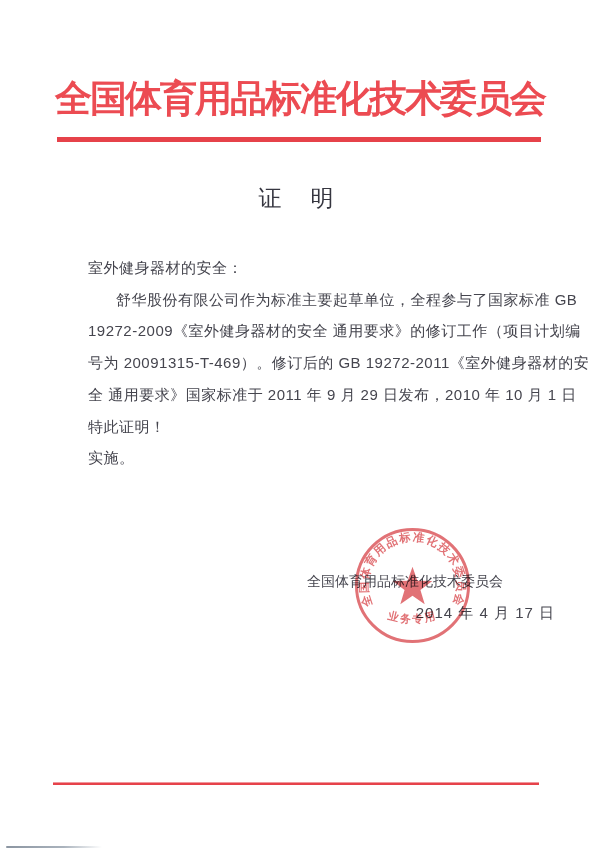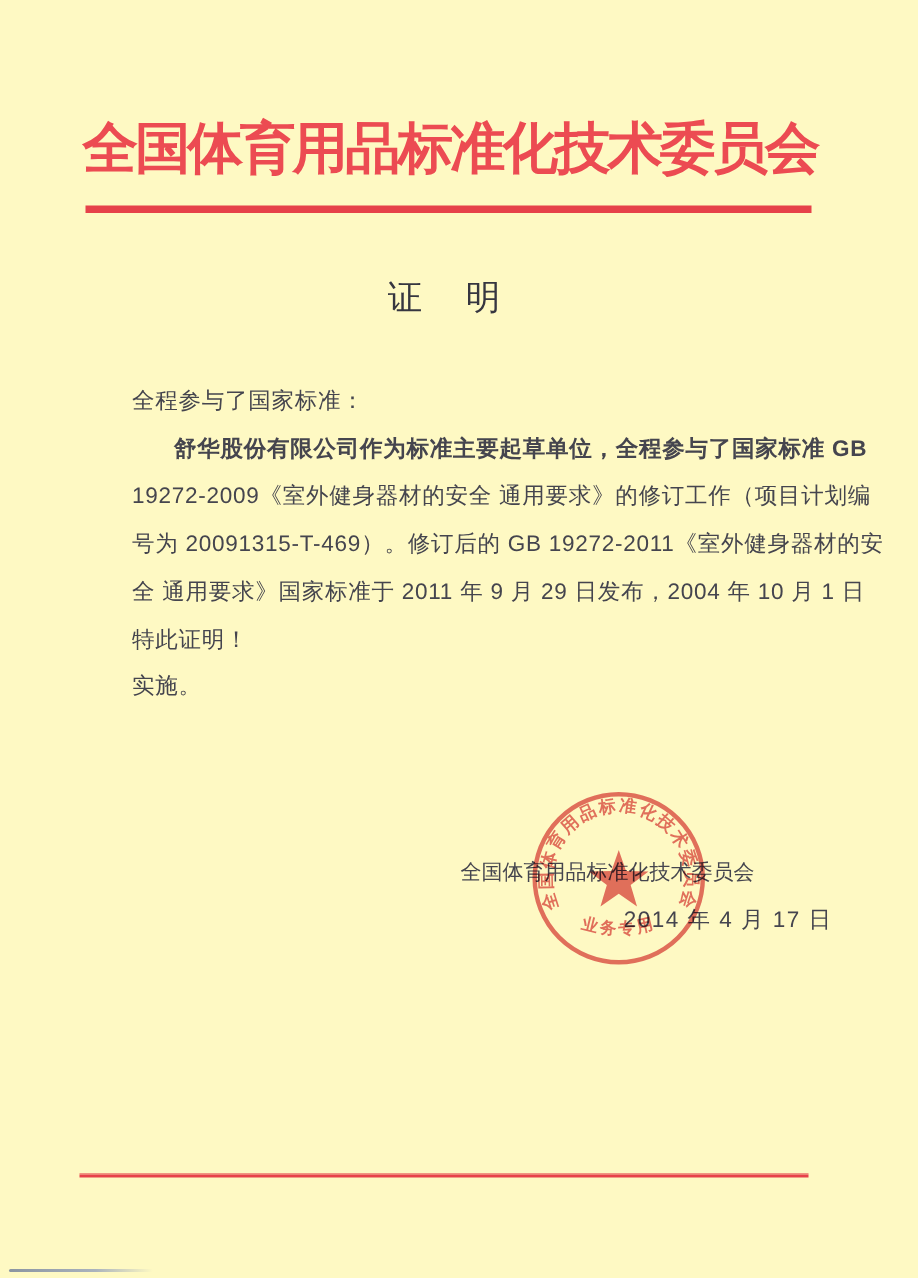--- a/index.html
+++ b/index.html
@@ -3,21 +3,21 @@
 <meta charset="utf-8">
 <style>
   * { margin: 0; padding: 0; box-sizing: border-box; }
   html, body { background: #e9e9e9; }
   body { font-family: "Liberation Sans", sans-serif; }
 
   .page {
     position: relative;
     width: 612px;
     height: 852px;
-    background: #fef9c3;
+    background: #ffffff;
     overflow: hidden;
     margin: 0 auto;
   }
 
   
   .letterhead-title {
     position: absolute;
     top: 74px;
     left: 0;
     width: 100%;
@@ -60,21 +60,21 @@
     position: absolute;
     top: 252px;
     left: 88px;
     width: 442px;
     font-size: 15px;
     line-height: 31.7px;
     color: #45454e;
     letter-spacing: 0.5px;
     white-space: nowrap;
   }
-  .body-line.indent { padding-left: 28px; font-weight: bold; }
+  .body-line.indent { padding-left: 28px; }
 
   
   .signature-org {
     position: absolute;
     top: 573px;
     left: 255px;
     width: 300px;
     text-align: center;
     font-size: 14px;
     color: #45454e;
@@ -134,25 +134,25 @@
   <div class="letterhead-title">全国体育用品标准化技术委员会</div>
 
   <div class="header-rule"></div>
 
   <div class="doc-title">
     <span>证</span>
     <span>明</span>
   </div>
 
   <div class="body-block">
-    <div class="body-line">全程参与了国家标准：</div>
+    <div class="body-line">室外健身器材的安全：</div>
     <div class="body-line indent">舒华股份有限公司作为标准主要起草单位，全程参与了国家标准 GB</div>
     <div class="body-line">19272-2009《室外健身器材的安全 通用要求》的修订工作（项目计划编</div>
     <div class="body-line">号为 20091315-T-469）。修订后的 GB 19272-2011《室外健身器材的安</div>
-    <div class="body-line">全 通用要求》国家标准于 2011 年 9 月 29 日发布，2004 年 10 月 1 日</div>
+    <div class="body-line">全 通用要求》国家标准于 2011 年 9 月 29 日发布，2010 年 10 月 1 日</div>
     <div class="body-line">特此证明！</div>
     <div class="body-line">实施。</div>
   </div>
 
   <div class="signature-org">全国体育用品标准化技术委员会</div>
 
   <div class="signature-date">2014 年 4 月 17 日</div>
 
   <div class="seal">
     <svg viewBox="0 0 120 120" xmlns="http://www.w3.org/2000/svg">

